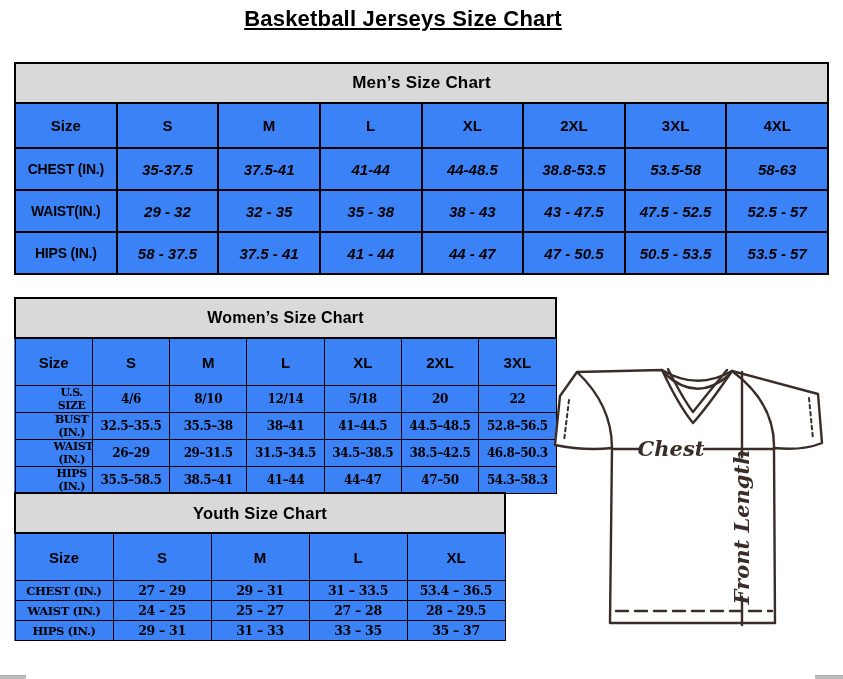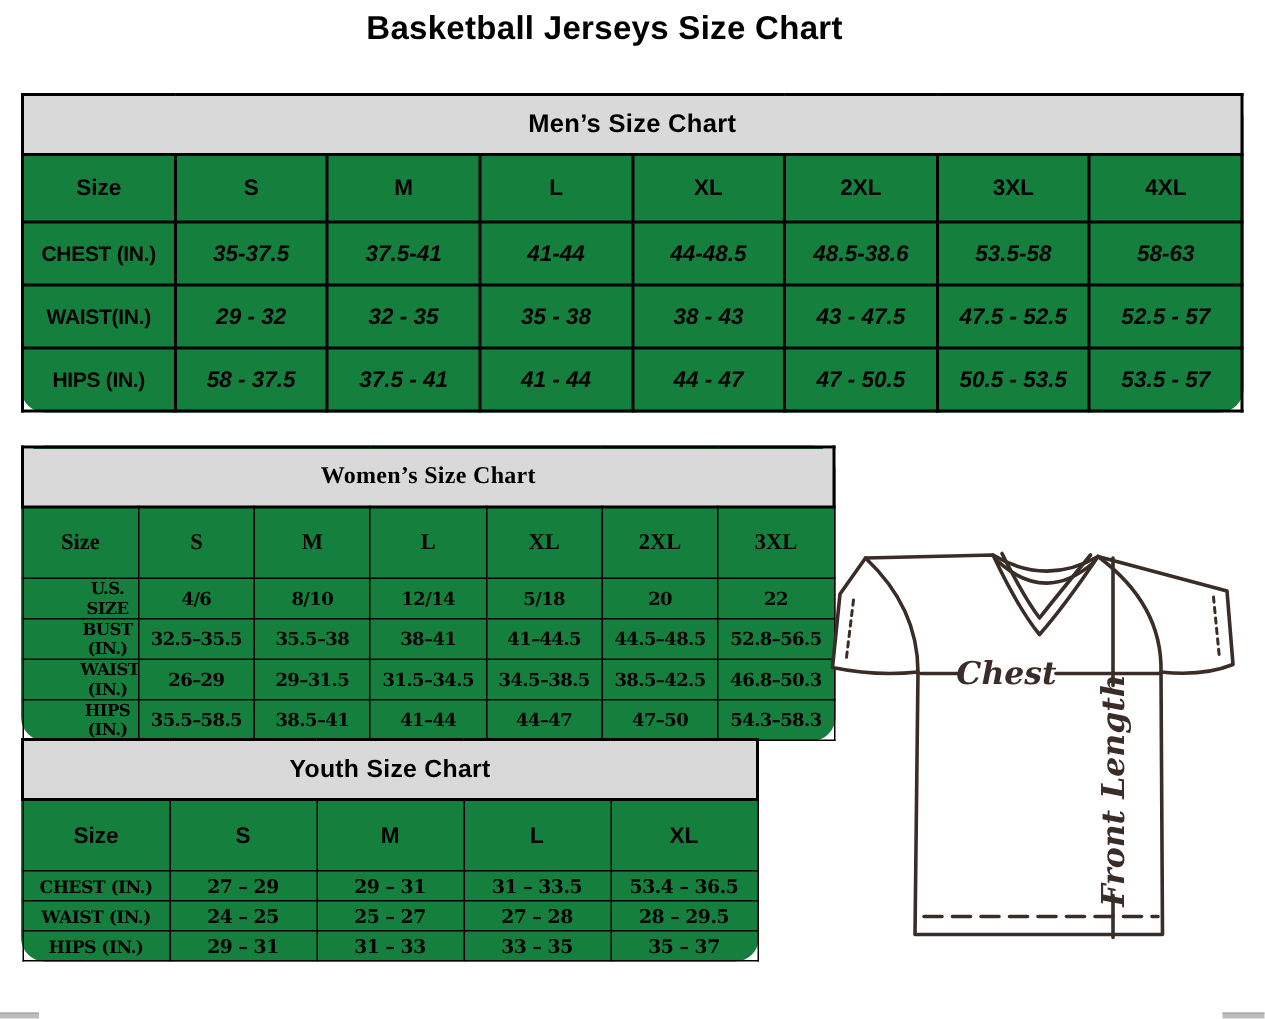--- a/index.html
+++ b/index.html
@@ -5,43 +5,43 @@
   html,body { margin:0; padding:0; }
   body {
     width:843px; height:679px; position:relative;
     background:#ffffff; overflow:hidden;
     font-family:"Liberation Sans", sans-serif; color:#000;
   }
   .page-title {
     position:absolute; top:6px; left:0; width:806px;
     text-align:center; font-size:22px; font-weight:bold; margin:0;
     letter-spacing:0.2px;
+    text-decoration:underline;
   }
   table.chart {
     position:absolute; border-collapse:collapse; table-layout:fixed;
-    background:#15803d;
-    border-radius:16px;
+    background:#3b82f6;
   }
   table.chart th, table.chart td {
     border:2px solid #000; padding:0 2px; text-align:center;
     vertical-align:middle; font-weight:bold; overflow:hidden;
   }
   table.chart .title-bar {
     background:#d9d9d9; font-size:17px; height:38px; letter-spacing:0.2px;
   }
   
   #men-table { left:14px; top:62px; width:815px; }
   #men-table .size-row th { height:43px; font-size:15px; }
   #men-table .size-row th:first-child { width:118px; }
   #men-table tbody tr { height:42px; }
   #men-table tbody td { font-size:15px;font-style:italic; }
   #men-table tbody .row-label { font-size:14px; letter-spacing:-0.2px; }
   
   #women-table { left:14px; top:297px; width:543px; }
-  #women-table th, #women-table td { border-width:1.5px;font-family:Liberation Serif, serif; }
+  #women-table th, #women-table td { border-width:1.5px; }
   #women-table .title-bar { border-width:2px; font-size:16px; }
   #women-table .size-row th { height:46px; font-size:15px; }
   #women-table .size-row th:first-child { width:95px; }
   #women-table tbody tr { height:20px; }
   #women-table tbody td {
     font-size:12px; font-family:"DejaVu Serif", serif; letter-spacing:-0.4px;
   }
   #women-table tbody .row-label {
     font-size:11px; font-family:"DejaVu Serif", serif; letter-spacing:-0.4px;padding-left:38px;
   }
@@ -87,21 +87,21 @@
         <th>4XL</th>
       </tr>
     </thead>
     <tbody>
       <tr>
         <th class="row-label">CHEST (IN.)</th>
         <td>35-37.5</td>
         <td>37.5-41</td>
         <td>41-44</td>
         <td>44-48.5</td>
-        <td>48.5-38.6</td>
+        <td>38.8-53.5</td>
         <td>53.5-58</td>
         <td>58-63</td>
       </tr>
       <tr>
         <th class="row-label">WAIST(IN.)</th>
         <td>29 - 32</td>
         <td>32 - 35</td>
         <td>35 - 38</td>
         <td>38 - 43</td>
         <td>43 - 47.5</td>

